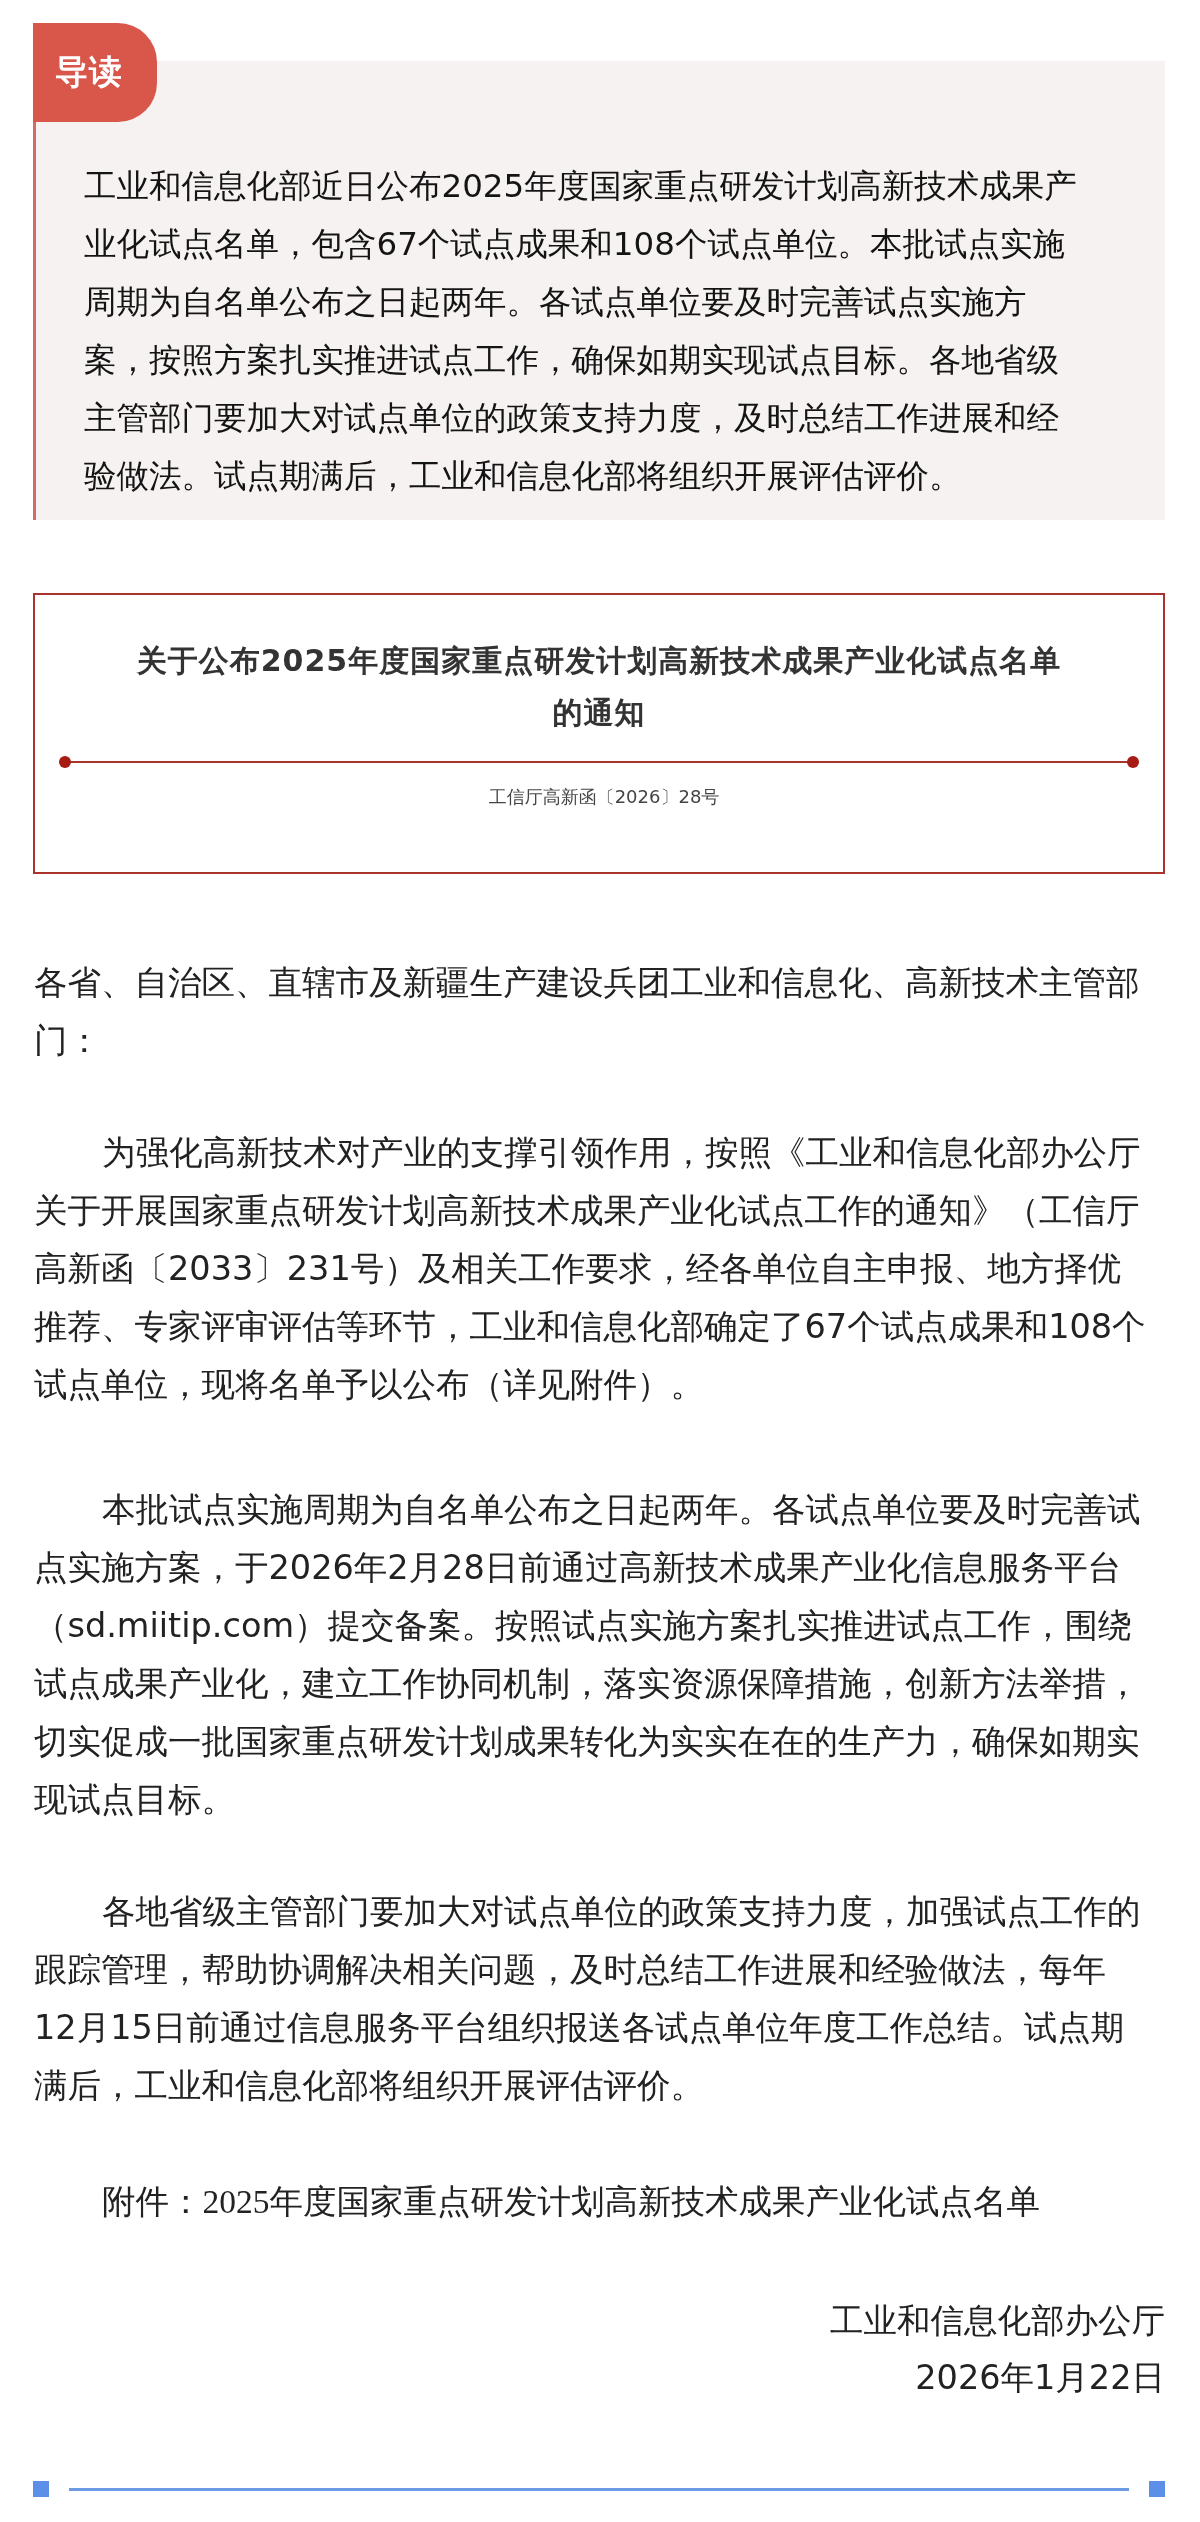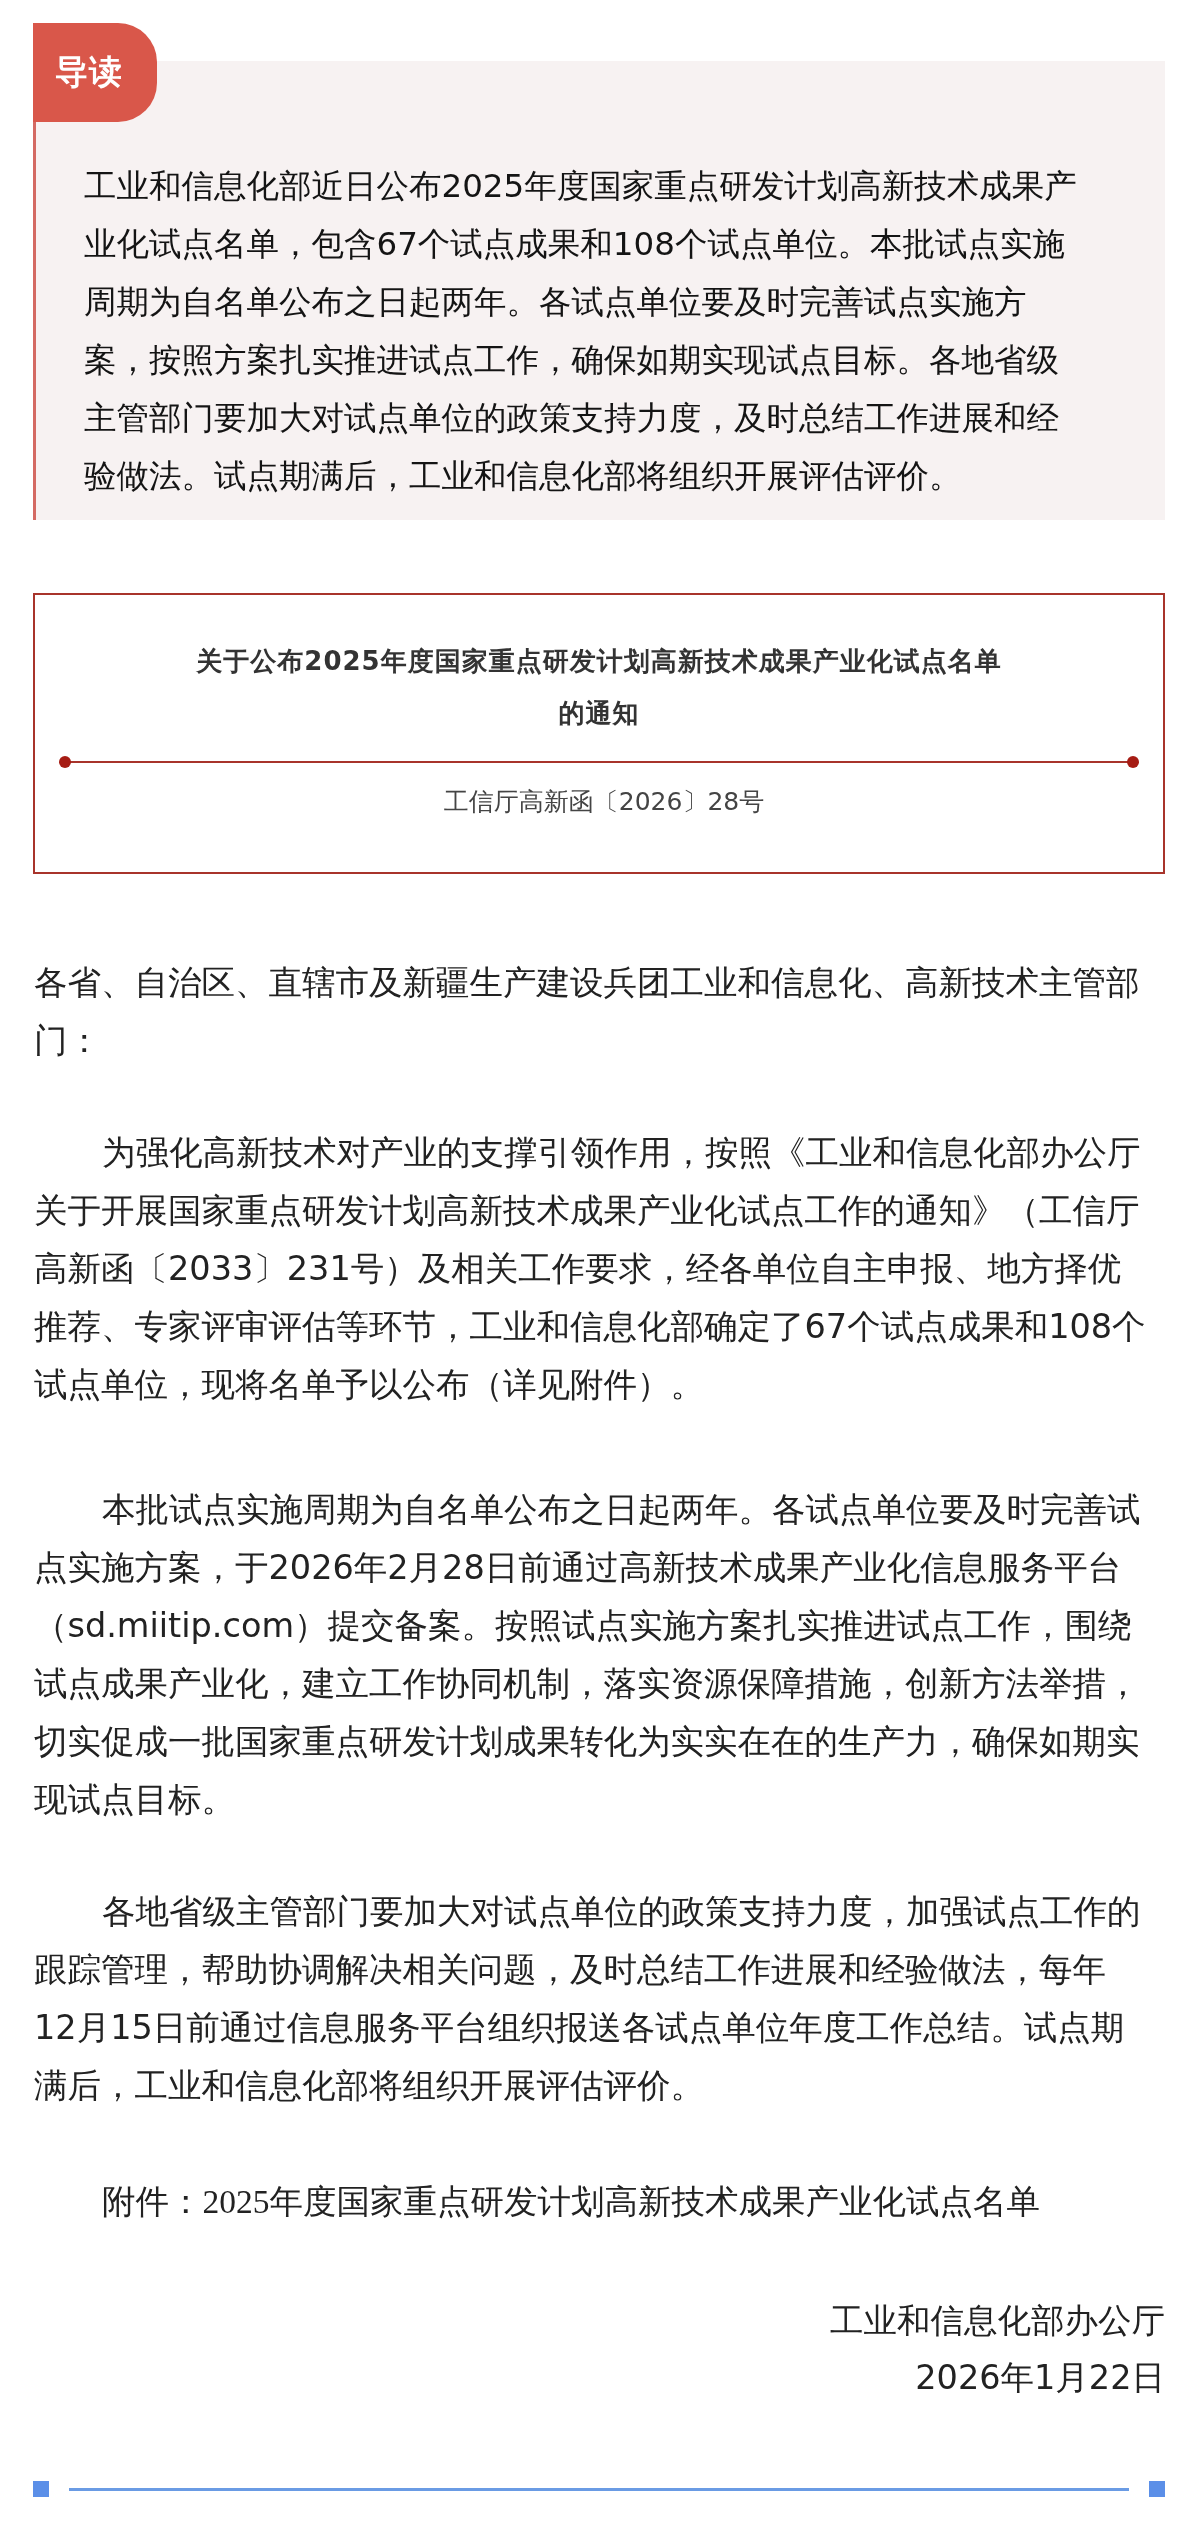--- a/index.html
+++ b/index.html
@@ -14,27 +14,27 @@
   .intro-box { position:absolute; left:33px; top:61px; width:1132px; height:459px;
                background:#f7f2f2; border-left:3px solid #d46a63; box-sizing:border-box;padding-left:8px; }
   .intro-text { position:absolute; left:48px; top:96px; width:1046px;
                 font-size:32.5px; line-height:58px; color:#141414; }
   .intro-text div { white-space:nowrap; }
 
   
   .notice-box { position:absolute; left:33px; top:593px; width:1132px; height:281px;
                 border:2px solid #a8342b; box-sizing:border-box; background:#fff; }
   .notice-title { position:absolute; left:0; right:0; top:40px; text-align:center;
-                  font-size:26px; font-weight:bold; color:#333; line-height:52px; letter-spacing:1px; }
+                  font-size:30px; font-weight:bold; color:#333; line-height:52px; letter-spacing:1px; }
   .notice-title div { white-space:nowrap; }
   .notice-rule { position:absolute; left:30px; right:30px; top:166px; height:2px; background:#a8342b; }
   .rule-dot { position:absolute; top:-5px; width:12px; height:12px; border-radius:50%; background:#a61c14; }
   .rule-dot.left { left:-6px; } .rule-dot.right { right:-6px; }
   .notice-docno { position:absolute; left:0; right:0; top:190px; text-align:center;
-                  font-size:25px; color:#444;padding-left:10px; }
+                  font-size:18px; color:#444;padding-left:10px; }
 
   
   .body-text { position:absolute; left:34px; width:1132px; font-size:33.5px; line-height:58px; color:#222; }
   .body-text div { white-space:nowrap; }
   .ind { padding-left:68px; }
 
   .signature { position:absolute; right:35px; text-align:right; font-size:33.5px; line-height:57px; color:#222; }
 
   
   .divider { position:absolute; left:33px; top:2481px; width:1132px; height:16px; }

